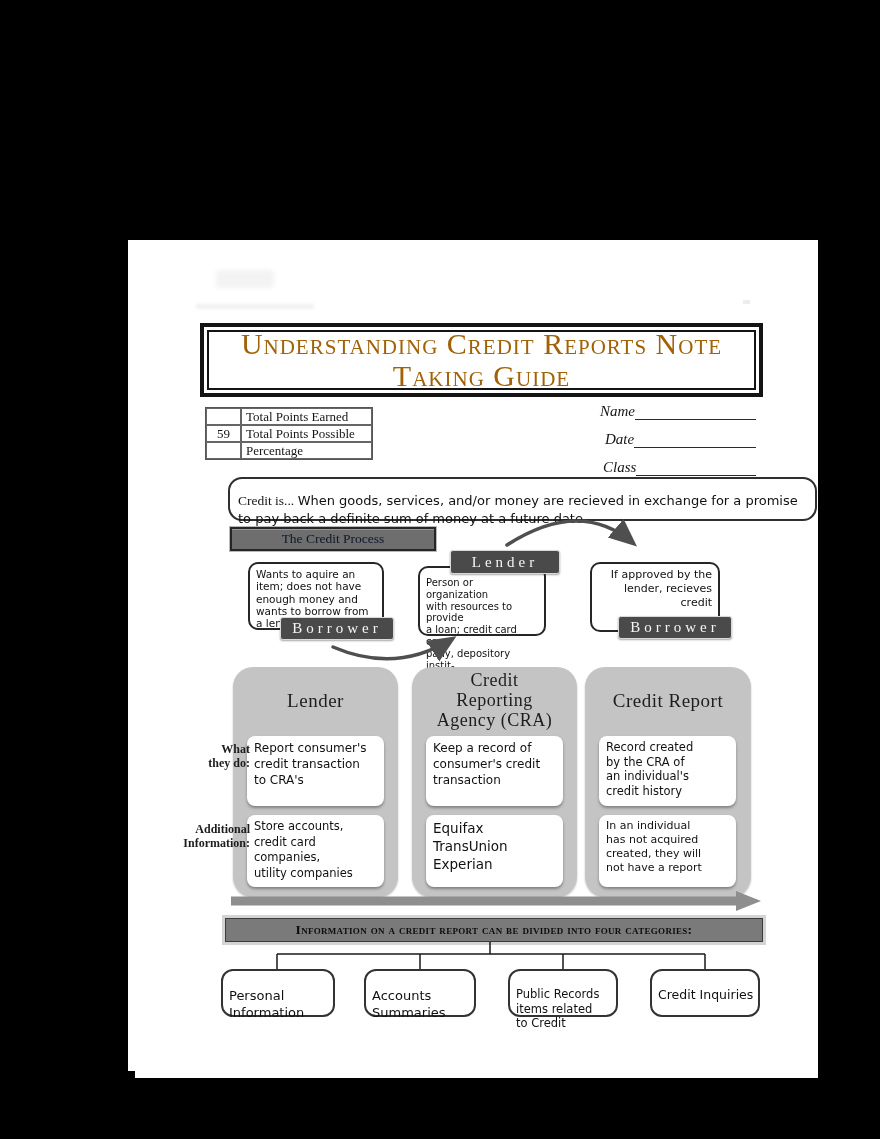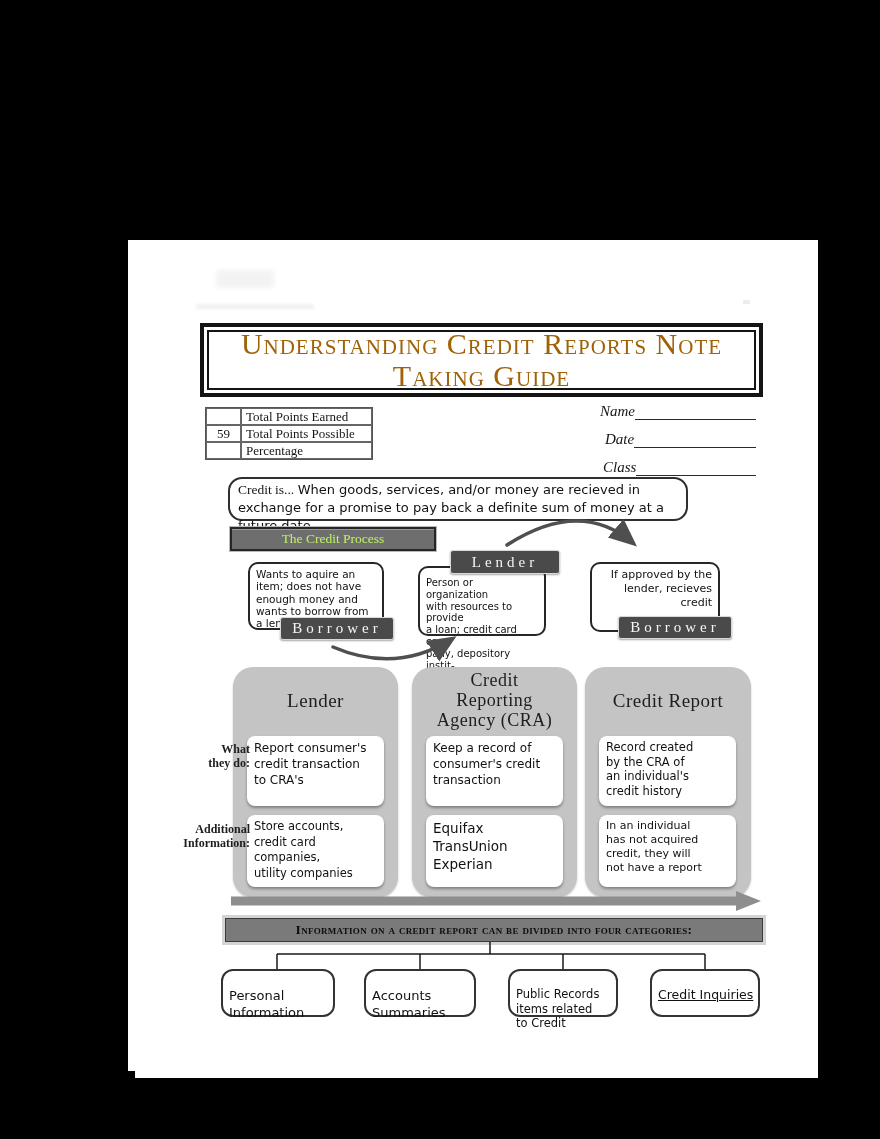--- a/index.html
+++ b/index.html
@@ -29,29 +29,29 @@
   
   .field{position:absolute;left:472px;width:156px;display:flex;align-items:flex-end;height:20px;font-style:italic;}
   .field .lbl{font-size:15px;color:#161616;}
   .field .line{flex:1;border-bottom:1.2px solid #2b2b2b;height:15px;}
 
   
   .hw{font-family:cursive, "DejaVu Sans", sans-serif;color:#111;}
   .prewrap{white-space:pre-line;}
 
   
-  .credit-box{position:absolute;left:100px;top:237px;width:460px;height:44px;box-sizing:border-box;
-              border:2px solid #2f2f2f;border-radius:14px;padding:2px 8px;font-size:13.5px;line-height:18px;color:#161616;}
+  .credit-box{position:absolute;left:100px;top:237px;width:589px;height:44px;box-sizing:border-box;
+              border:2px solid #2f2f2f;border-radius:14px;padding:13px 8px;font-size:13.5px;line-height:18px;color:#161616;}
   .credit-box .hw{font-size:13px;}
 
   
   .process-header{position:absolute;left:102px;top:287px;width:206px;height:24px;box-sizing:border-box;
                   background:#6e6e6e;border:2px solid #262626;outline:1px solid #b9b9b9;
                   box-shadow:inset 0 1px 0 #999;display:flex;align-items:center;justify-content:center;}
-  .process-header span{color:#bef264;font-size:13.5px;}
+  .process-header span{color:#0f172a;font-size:13.5px;}
   .flow-box{position:absolute;box-sizing:border-box;background:#fff;border:2px solid #262626;border-radius:10px;
             padding:4px 6px;z-index:3;}
   .flow-box .hw{font-size:10.5px;line-height:12.3px;}
   .dark-bar{position:absolute;box-sizing:border-box;background:#4a4a4a;border:1px solid #d9d9d9;border-radius:3px;
             display:flex;align-items:center;justify-content:center;z-index:4;box-shadow:0 1px 2px rgba(0,0,0,.35);}
   .dark-bar span{color:#f5f5f5;font-size:15px;letter-spacing:4px;}
 
   
   .col{position:absolute;top:427px;height:229px;background:#c4c4c4;border-radius:20px;z-index:3;
        box-shadow:0 2px 2px rgba(0,0,0,.25);}
@@ -193,21 +193,21 @@
       <div class="col-header">Credit Report</div>
       <div class="wbox wbox1">
         <div class="hw prewrap" style="font-size:11.5px;line-height:14.5px;">Record created
 by the CRA of
 an individual's
 credit history</div>
       </div>
       <div class="wbox wbox2">
         <div class="hw prewrap" style="font-size:11px;line-height:14px;">In an individual
 has not acquired
-credit, they will
+created, they will
 not have a report</div>
       </div>
     </div>
 
     <div class="cat-bar">
       <span>Information on a credit report can be divided into four categories:</span>
     </div>
 
     <div class="cat-box" style="left:93px;width:114px;">
       <div class="hw prewrap" style="font-size:13px;line-height:17px;">Personal
@@ -216,21 +216,21 @@
     <div class="cat-box" style="left:236px;width:112px;">
       <div class="hw prewrap" style="font-size:13px;line-height:17px;">Accounts
 Summaries</div>
     </div>
     <div class="cat-box" style="left:380px;width:110px;">
       <div class="hw prewrap" style="font-size:11.5px;line-height:14.5px;">Public Records
 items related
 to Credit</div>
     </div>
     <div class="cat-box" style="left:522px;width:110px;">
-      <div class="hw" style="font-size:12.5px;line-height:16px;white-space:nowrap;text-decoration:underline;">Credit Inquiries</div>
+      <div class="hw" style="font-size:12.5px;line-height:16px;white-space:nowrap;">Credit Inquiries</div>
     </div>
 
     <svg class="svglayer svgtop" width="690" height="838" viewBox="0 0 690 838">
       <defs>
         <marker id="ah" markerWidth="9" markerHeight="8" refX="6.5" refY="3.5" orient="auto">
           <path d="M0,0 L8,3.5 L0,7 z" fill="#4f4f4f"></path>
         </marker>
       </defs>
       <path d="M379,305 Q452,258 505,303" stroke="#4f4f4f" stroke-width="3.5" fill="none" stroke-linecap="round" marker-end="url(#ah)"></path>
       <path d="M205,407 Q268,434 324,399" stroke="#4f4f4f" stroke-width="3.5" fill="none" stroke-linecap="round" marker-end="url(#ah)"></path>

